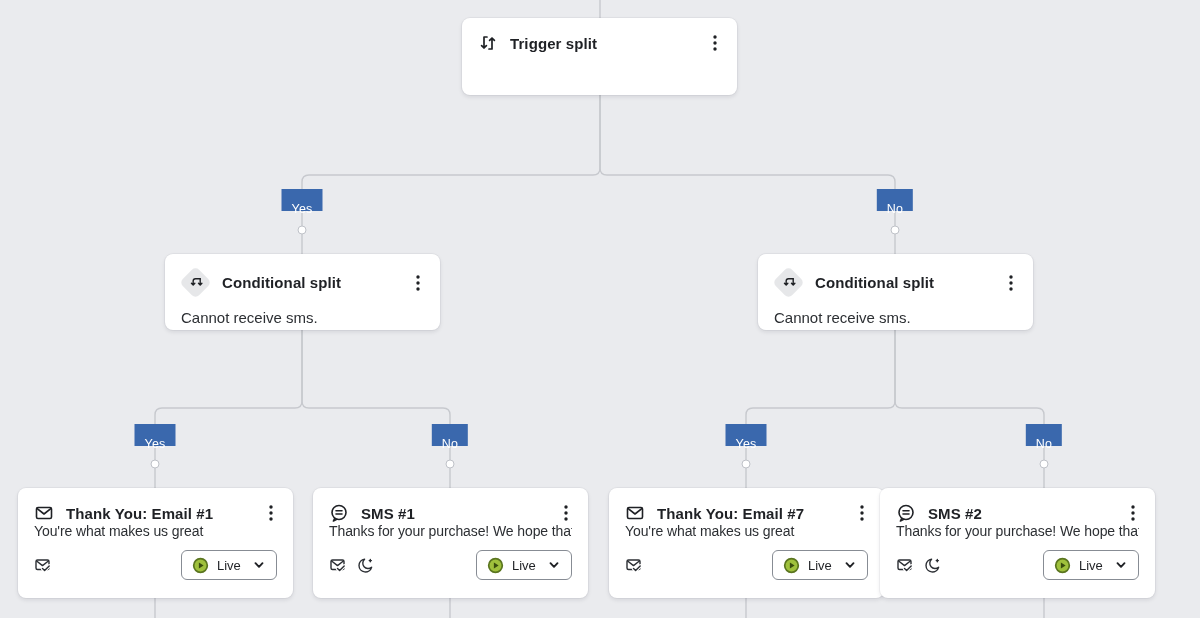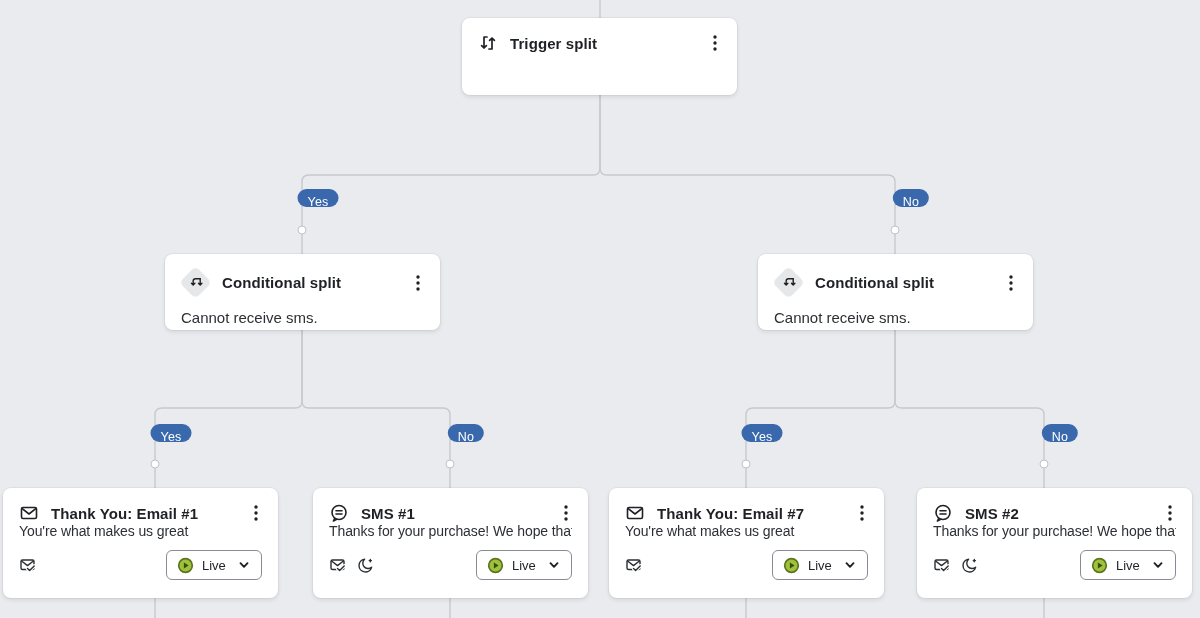--- a/index.html
+++ b/index.html
@@ -47,21 +47,21 @@
     background:#fff;border:1px solid #878c94;border-radius:6px;
     height:30px;padding:0 10px;min-width:96px;cursor:pointer;
     justify-content:space-between;
   }
   .status-label{font-size:13px;color:var(--ink);display:flex;align-items:center;gap:8px;}
 
   .branch-badge{
     position:absolute;transform:translateX(-50%);
     background:var(--badge);color:#fff;
     font-size:12.5px;line-height:18px;height:18px;
-    padding:4px 10px;border-radius:9px;letter-spacing:.2px;margin-left:16px;
+    padding:11px 10px;border-radius:0;letter-spacing:.2px;
   }
   .connector-dot{
     position:absolute;width:9px;height:9px;border-radius:50%;
     background:#fff;border:1.5px solid #bfc2c8;transform:translate(-50%,-50%);
   }
 </style>
 </head>
 <body>
 
 <div class="canvas">
@@ -150,21 +150,21 @@
 
   <span class="branch-badge" style="left:155px;top:424px;">Yes</span>
   <span class="branch-badge" style="left:450px;top:424px;">No</span>
   <span class="branch-badge" style="left:746px;top:424px;">Yes</span>
   <span class="branch-badge" style="left:1044px;top:424px;">No</span>
   <span class="connector-dot" style="left:155px;top:464px;"></span>
   <span class="connector-dot" style="left:450px;top:464px;"></span>
   <span class="connector-dot" style="left:746px;top:464px;"></span>
   <span class="connector-dot" style="left:1044px;top:464px;"></span>
 
-  <div class="node" style="left:3px;top:488px;width:275px;height:110px;">
+  <div class="node" style="left:18px;top:488px;width:275px;height:110px;">
     <div class="node-header">
       <span class="icon">
         <svg width="20" height="20" viewBox="0 0 20 20" fill="none" stroke="#1f2125" stroke-width="1.6" stroke-linecap="round" stroke-linejoin="round">
           <rect x="2.5" y="4.5" width="15" height="11" rx="1.5"></rect>
             <path d="M3.2,5.6 L10,11 L16.8,5.6"></path>
         </svg>
       </span>
       <span class="node-title">Thank You: Email #1</span>
       <span class="icon kebab">
         <svg width="4" height="16" viewBox="0 0 4 16">
@@ -301,21 +301,21 @@
         </span>
         <span class="icon">
           <svg width="14" height="14" viewBox="0 0 14 14" fill="none" stroke="#1f2125" stroke-width="1.9" stroke-linecap="round" stroke-linejoin="round">
               <path d="M3.5,5.2 L7,8.8 L10.5,5.2"></path>
             </svg>
         </span>
       </button>
     </div>
   </div>
 
-  <div class="node" style="left:917px;top:488px;width:275px;height:110px;">
+  <div class="node" style="left:880px;top:488px;width:275px;height:110px;">
     <div class="node-header">
       <span class="icon">
         <svg width="20" height="20" viewBox="0 0 20 20" fill="none" stroke="#1f2125" stroke-width="1.6" stroke-linecap="round" stroke-linejoin="round">
           <circle cx="10" cy="9.5" r="7"></circle>
             <path d="M7,7.8 H13 M7,11 H13"></path>
             <path d="M5.6,15.6 L4.4,18 L7.8,16.4"></path>
         </svg>
       </span>
       <span class="node-title">SMS #2</span>
       <span class="icon kebab">

